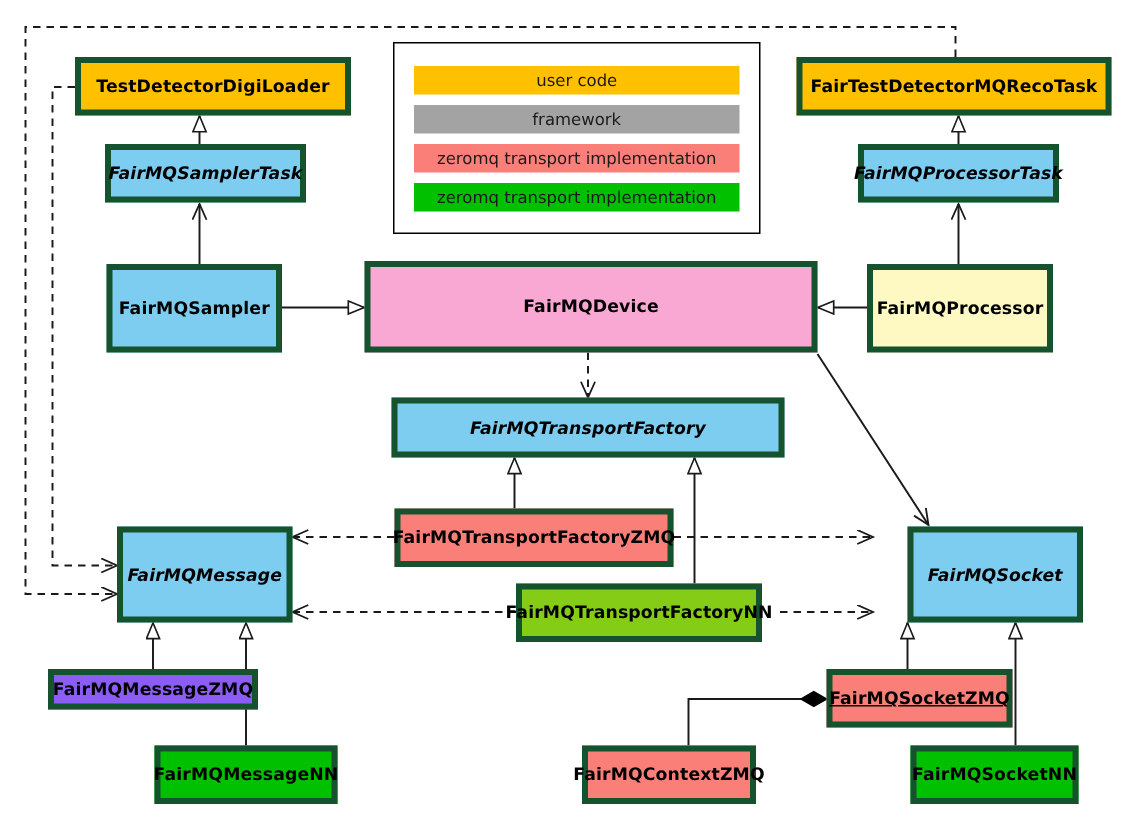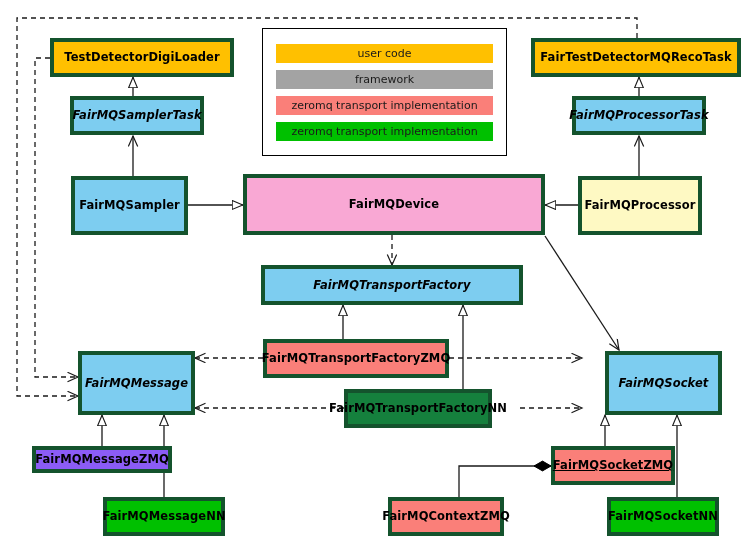--- a/index.html
+++ b/index.html
@@ -171,21 +171,21 @@
   </div>
 
   <div class="node abstract" style="left:261px; top:265px; width:262px; height:40px; background:#7DCDF0;">
     <span>FairMQTransportFactory</span>
   </div>
 
   <div class="node" style="left:263px; top:339px; width:186px; height:39px; background:#FA7F79;">
     <span>FairMQTransportFactoryZMQ</span>
   </div>
 
-  <div class="node" style="left:344px; top:389px; width:148px; height:39px; background:#15803d;">
+  <div class="node" style="left:344px; top:389px; width:164px; height:39px; background:#84cc16;">
     <span>FairMQTransportFactoryNN</span>
   </div>
 
   <div class="node abstract" style="left:78px; top:351px; width:117px; height:64px; background:#7DCDF0;">
     <span>FairMQMessage</span>
   </div>
 
   <div class="node abstract" style="left:582px; top:351px; width:117px; height:64px; background:#7DCDF0;margin-left:23px;">
     <span>FairMQSocket</span>
   </div>

